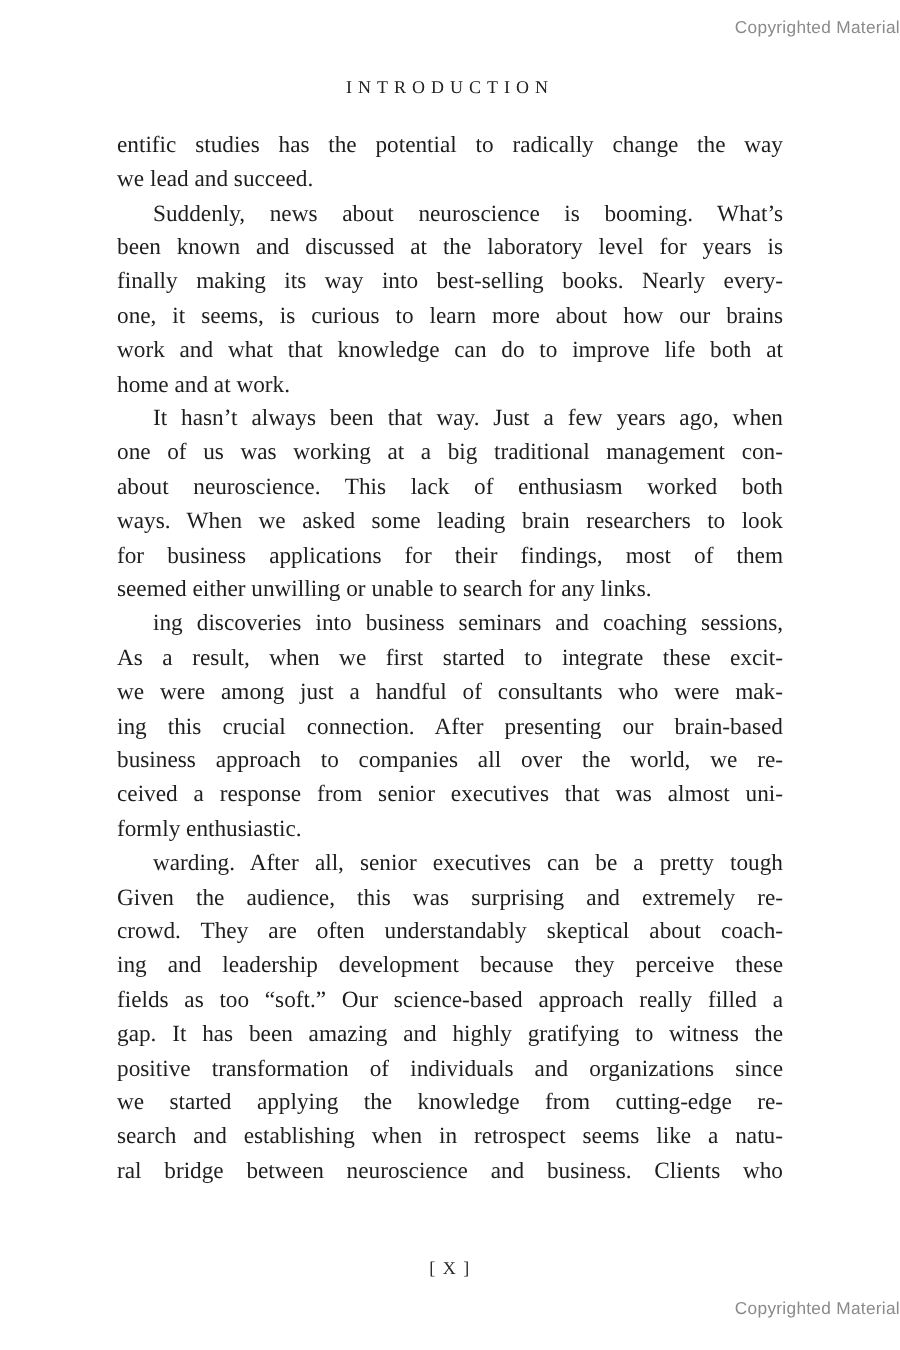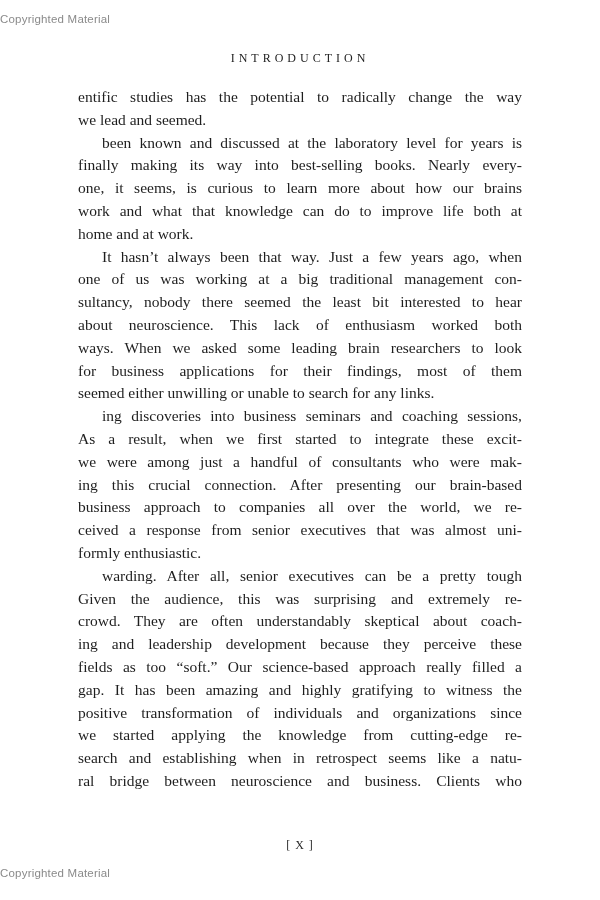--- a/index.html
+++ b/index.html
@@ -13,21 +13,21 @@
     height: 900px;
     background: #ffffff;
     overflow: hidden;
     font-family: "Liberation Serif", serif;
     color: #1e1e1e;
   }
   .copyright-notice {
     position: absolute;
     left: 0;
     width: 600px;
-    text-align: left;
+    text-align: right;
     font-family: "Liberation Sans", sans-serif;
     font-size: 11.5px;
     color: #8a8a8a;
     letter-spacing: 0.2px;
   }
   .copyright-top { top: 13px; }
   .copyright-bottom { top: 867px; }
   .chapter-header {
     position: absolute;
     top: 51px;
@@ -73,33 +73,33 @@
 <body>
 
 <div class="page">
   <div class="copyright-notice copyright-top">Copyrighted Material</div>
 
   <div class="chapter-header">INTRODUCTION</div>
 
   <div class="body-text">
       <div class="para">
         <div class="line">entific studies has the potential to radically change the way</div>
-        <div class="line para-end">we lead and seemed.</div>
+        <div class="line para-end">we lead and succeed.</div>
       </div>
       <div class="para indented">
+        <div class="line">Suddenly, news about neuroscience is booming. What’s</div>
         <div class="line">been known and discussed at the laboratory level for years is</div>
         <div class="line">finally making its way into best-selling books. Nearly every-</div>
         <div class="line">one, it seems, is curious to learn more about how our brains</div>
         <div class="line">work and what that knowledge can do to improve life both at</div>
         <div class="line para-end">home and at work.</div>
       </div>
       <div class="para indented">
         <div class="line">It hasn’t always been that way. Just a few years ago, when</div>
         <div class="line">one of us was working at a big traditional management con-</div>
-        <div class="line">sultancy, nobody there seemed the least bit interested to hear</div>
         <div class="line">about neuroscience. This lack of enthusiasm worked both</div>
         <div class="line">ways. When we asked some leading brain researchers to look</div>
         <div class="line">for business applications for their findings, most of them</div>
         <div class="line para-end">seemed either unwilling or unable to search for any links.</div>
       </div>
       <div class="para indented">
         <div class="line">ing discoveries into business seminars and coaching sessions,</div>
         <div class="line">As a result, when we first started to integrate these excit-</div>
         <div class="line">we were among just a handful of consultants who were mak-</div>
         <div class="line">ing this crucial connection. After presenting our brain-based</div>

